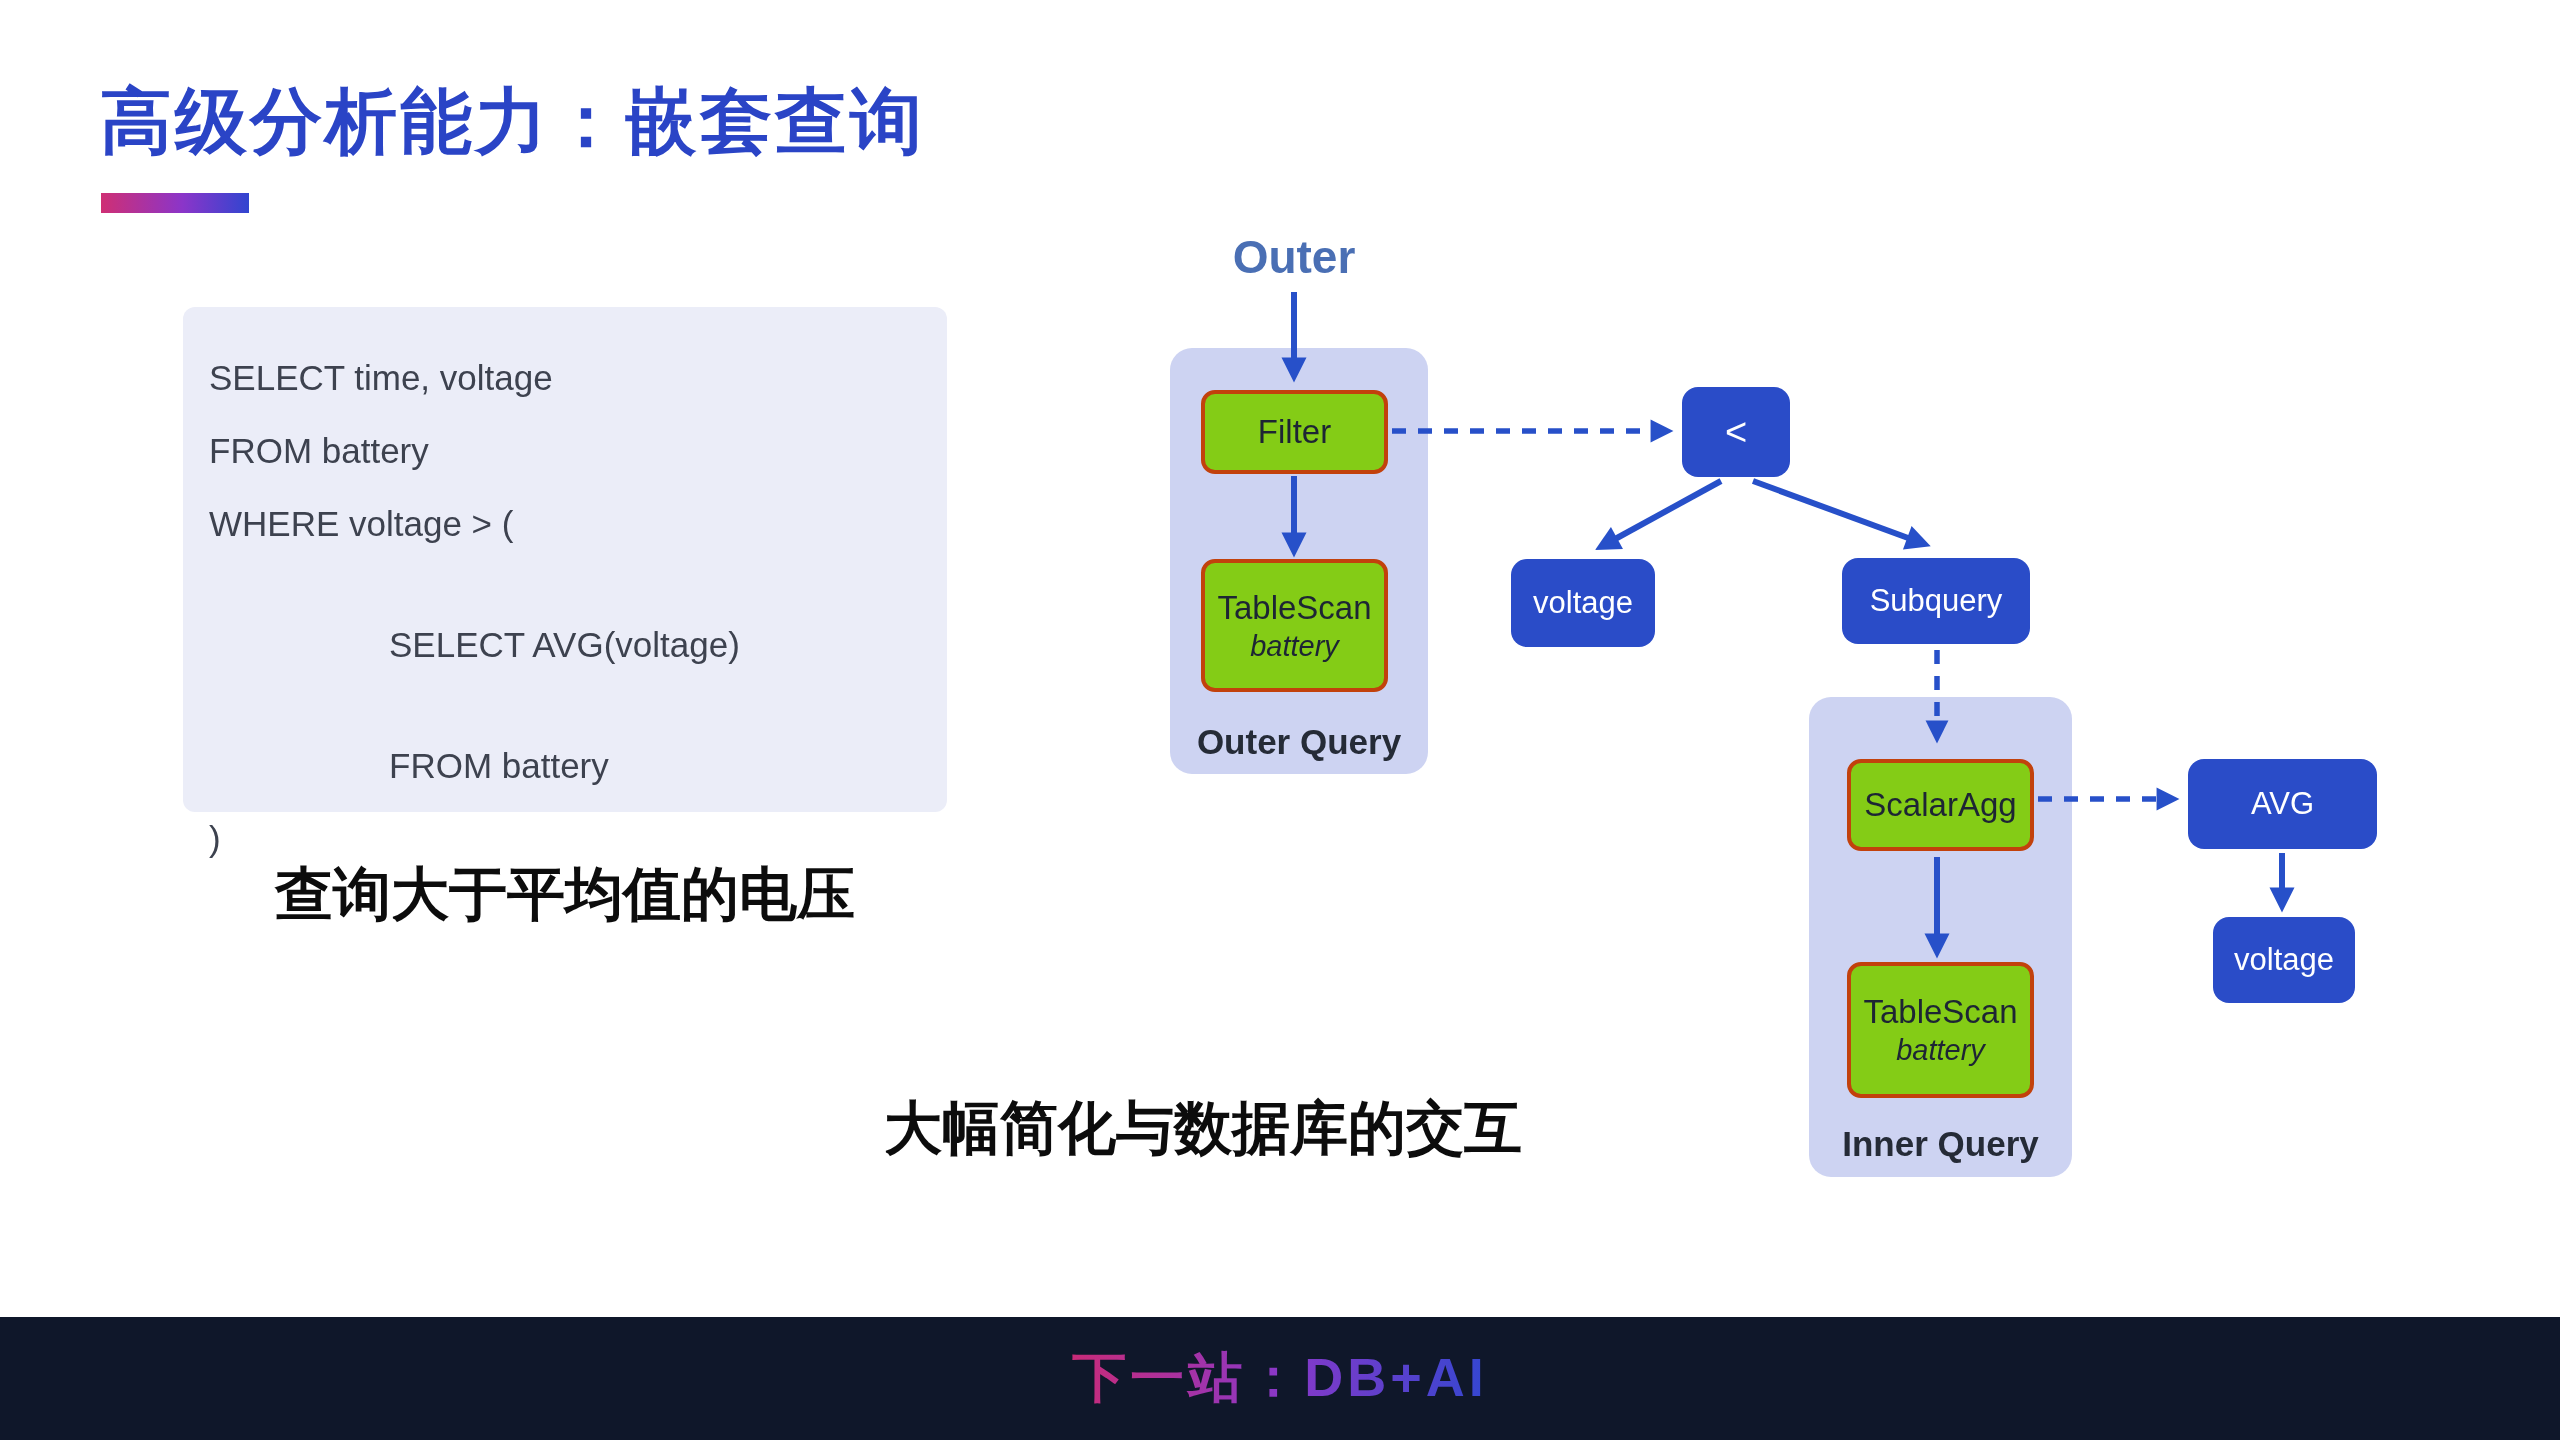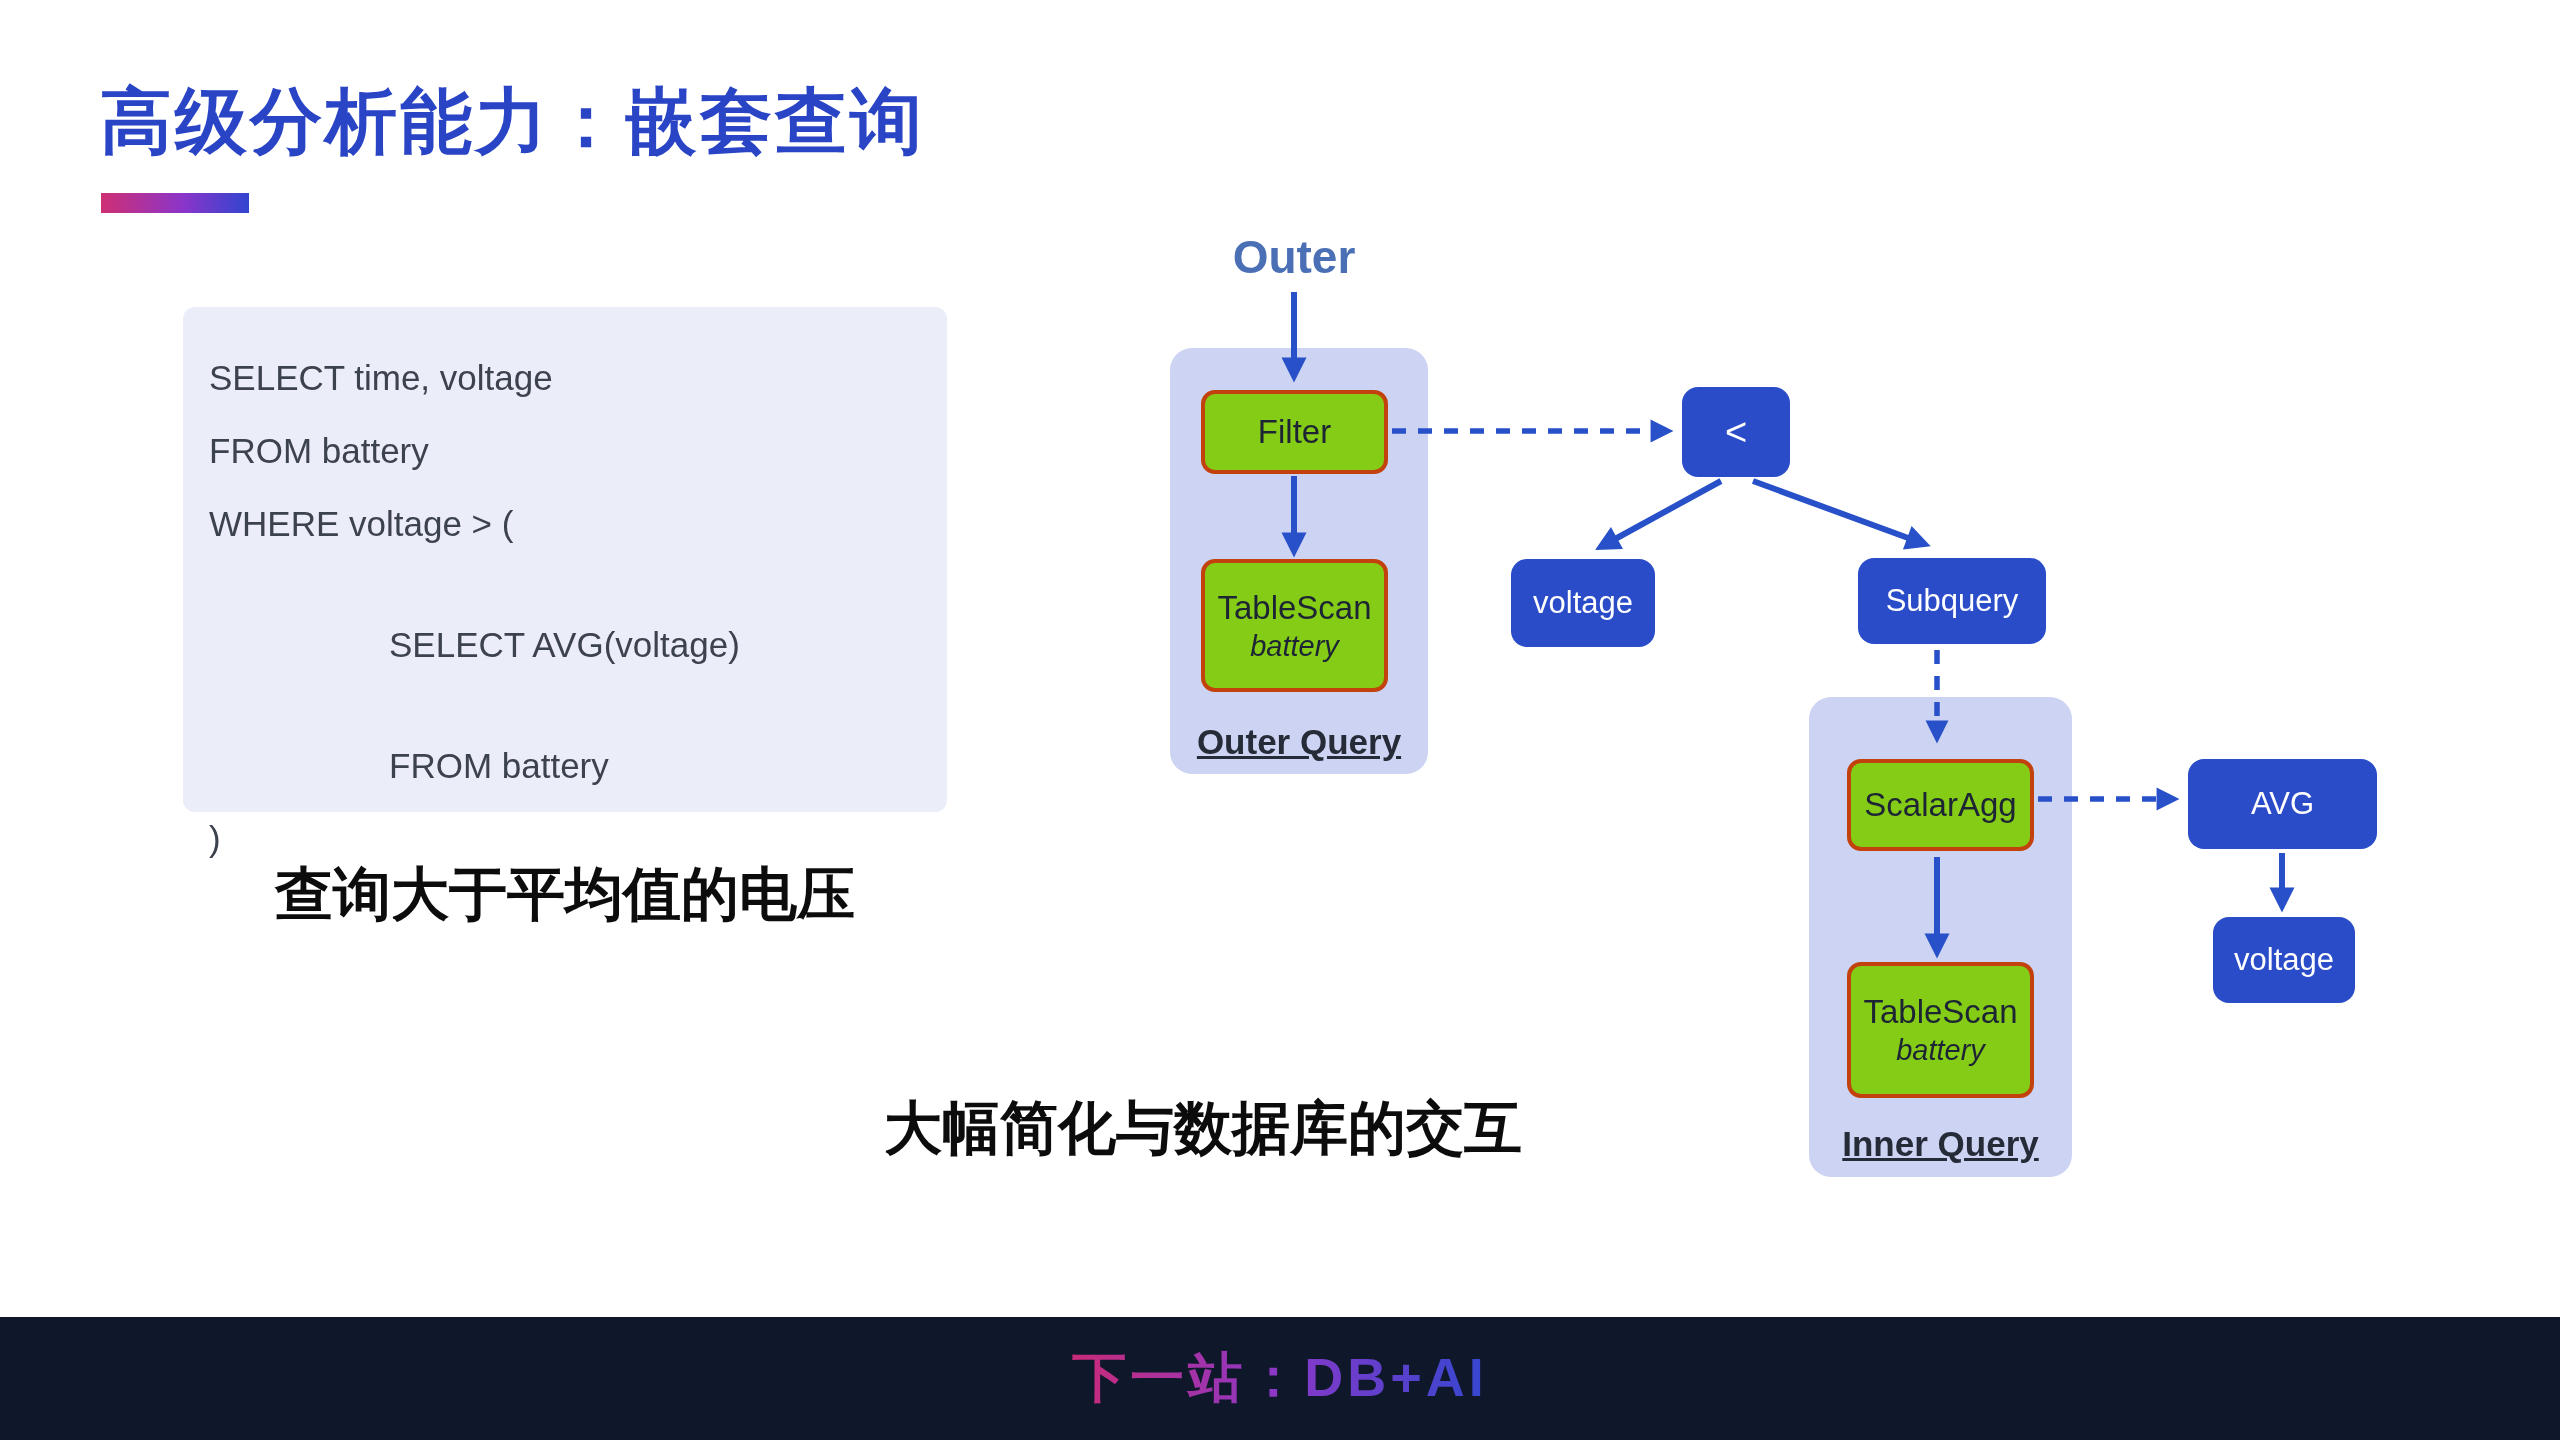--- a/index.html
+++ b/index.html
@@ -50,21 +50,21 @@
     left:1170px;top:230px;width:248px;
     text-align:center;
     font-size:46px;font-weight:600;color:#4a6fb4;
   }
   .group{
     background:#cdd3f2;border-radius:22px;z-index:0;
   }
   .outer-group{left:1170px;top:348px;width:258px;height:426px;}
   .inner-group{left:1809px;top:697px;width:263px;height:480px;}
   .group-label{
-    text-align:center;font-size:35px;font-weight:600;color:#252b37;z-index:3;text-decoration:underline;
+    text-align:center;font-size:35px;font-weight:600;color:#252b37;z-index:3;
   }
   .outer-group-label{left:1170px;top:722px;width:258px;}
   .inner-group-label{left:1809px;top:1124px;width:263px;}
 
   .plan-box{
     background:#84cc16;
     border:4px solid #c2410c;
     border-radius:14px;
     box-sizing:border-box;
     display:flex;flex-direction:column;align-items:center;justify-content:center;
@@ -79,21 +79,21 @@
 
   .blue-node{
     background:#2a4cc8;color:#ffffff;
     border-radius:16px;
     display:flex;align-items:center;justify-content:center;
     font-size:31px;
     z-index:3;
   }
   .lt-node{left:1682px;top:387px;width:108px;height:90px;font-size:38px;}
   .voltage-left{left:1511px;top:559px;width:144px;height:88px;}
-  .subquery-node{left:1842px;top:558px;width:188px;height:86px;margin-left:16px;}
+  .subquery-node{left:1842px;top:558px;width:188px;height:86px;}
   .avg-node{left:2188px;top:759px;width:189px;height:90px;}
   .voltage-right{left:2213px;top:917px;width:142px;height:86px;}
 
   .arrows-svg{left:0;top:0;z-index:1;pointer-events:none;}
 
   
   .footer{
     left:0;top:1317px;width:2560px;height:123px;
     background:#0f172a;
     display:flex;align-items:center;justify-content:center;

